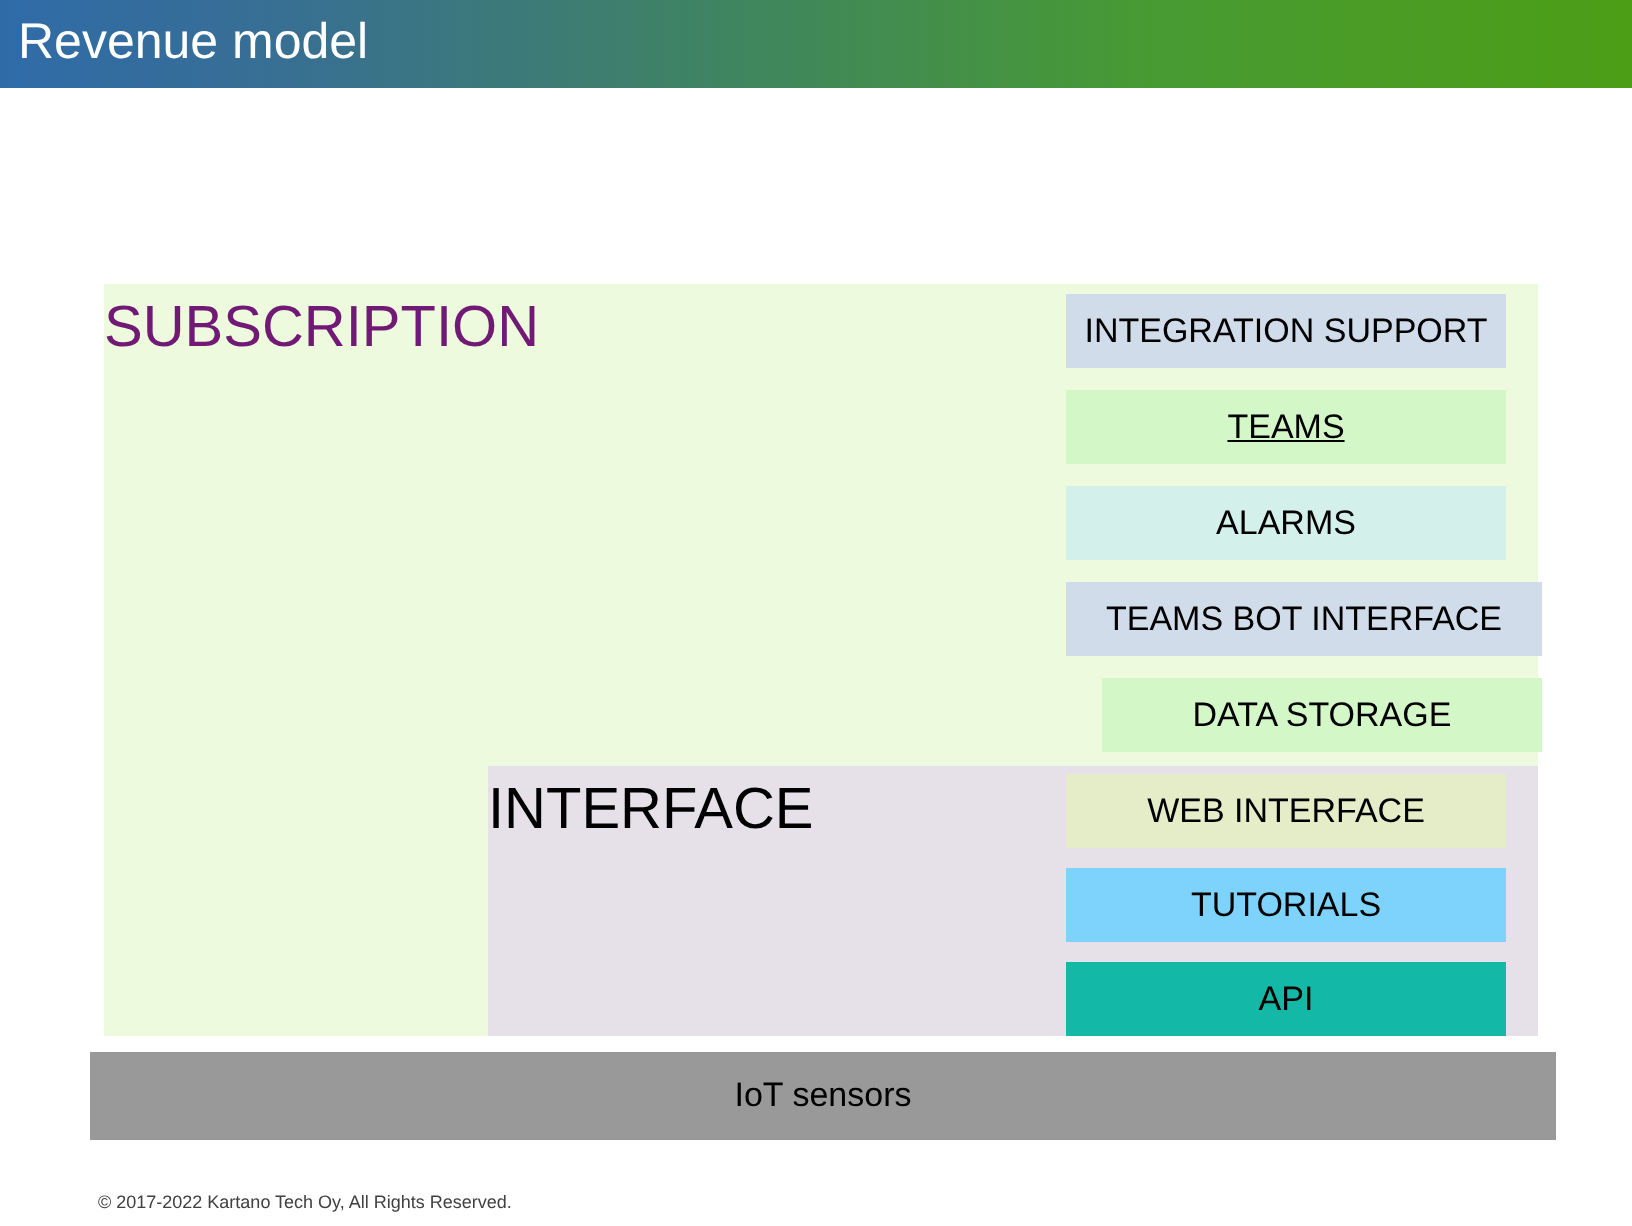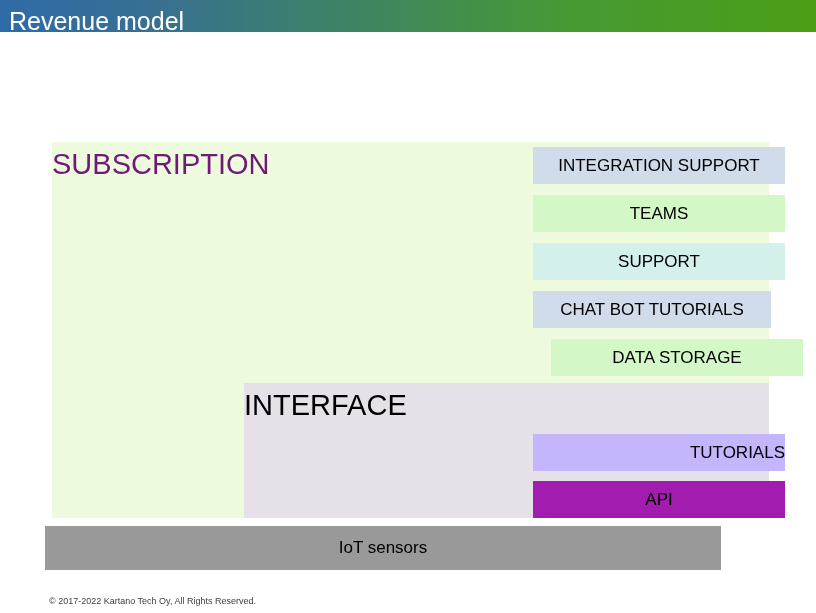--- a/index.html
+++ b/index.html
@@ -21,21 +21,21 @@
     height: 613px;
     background: #ffffff;
   }
 
   
   #header-bar {
     position: absolute;
     left: 0;
     top: 0;
     width: 816px;
-    height: 32px;
+    height: 44px;
     background: linear-gradient(90deg, #2f6ba8 0%, #386f92 18%, #3f8560 45%, #479a33 70%, #4c9e16 100%);
   }
   #header-title {
     position: absolute;
     left: 9px;
     top: 4px;
     font-size: 25px;
     line-height: 34px;
     color: #ffffff;
     font-weight: normal;
@@ -77,40 +77,40 @@
     font-size: 29px;
     line-height: 36px;
     color: #000000;
     white-space: nowrap;
   }
 
   
   .feature-box {
     position: absolute;
     left: 533px;
-    width: 252px;
+    width: 220px;
     height: 37px;
     line-height: 37px;
     text-align: center;
     font-size: 17px;
     color: #000000;
     white-space: nowrap;
     box-sizing: border-box;
   }
   .feature-box.wide {
     left: 533px;
     width: 238px;
   }
 
   
   #foundation-bar {
     position: absolute;
     left: 45px;
     top: 526px;
-    width: 676px;
+    width: 733px;
     height: 44px;
     background: #999999;
     line-height: 44px;
     text-align: center;
     font-size: 17px;
     color: #000000;
   }
 
   
   #footer-copyright {
@@ -133,24 +133,25 @@
     <div id="header-title">Revenue model</div>
   </div>
 
   <div id="subscription-block" style="background: rgb(237, 250, 222);"></div>
   <div id="subscription-label">SUBSCRIPTION</div>
 
   <div id="freemium-block" style="background: rgb(230, 224, 232);"></div>
   <div id="freemium-label">INTERFACE</div>
 
   <div class="feature-box" style="top: 147px; background: rgb(208, 220, 234);">INTEGRATION SUPPORT</div>
-  <div class="feature-box" style="top: 195px; background: rgb(212, 247, 200);">TEAMS</div>
-  <div class="feature-box" style="top: 243px; background: rgb(211, 240, 234);">SUPPORT</div>
-  <div class="feature-box wide" style="top: 291px; background: rgb(208, 220, 234);">CHAT BOT TUTORIALS</div>
+  <div class="feature-box" style="top: 195px; background: rgb(212, 247, 200); text-decoration: underline;">TEAMS</div>
+  <div class="feature-box" style="top: 243px; background: rgb(211, 240, 234);">ALARMS</div>
+  <div class="feature-box wide" style="top: 291px; background: rgb(208, 220, 234);">TEAMS BOT INTERFACE</div>
   <div class="feature-box" style="top: 339px; background: rgb(212, 247, 200); margin-left: 18px;">DATA STORAGE</div>
-  <div class="feature-box" style="top: 434px; background: #c4b5fd; text-align: right;">TUTORIALS</div>
-  <div class="feature-box" style="top: 481px; background: #a21caf;">API</div>
+  <div class="feature-box" style="top: 387px; background: rgb(228, 236, 200);">WEB INTERFACE</div>
+  <div class="feature-box" style="top: 434px; background: #7dd3fc;">TUTORIALS</div>
+  <div class="feature-box" style="top: 481px; background: #14b8a6;">API</div>
 
   <div id="foundation-bar" style="background: rgb(153, 153, 153);">IoT sensors</div>
 
   <div id="footer-copyright">© 2017-2022 Kartano Tech Oy, All Rights Reserved.</div>
 
 </div>
 
 </body></html>

